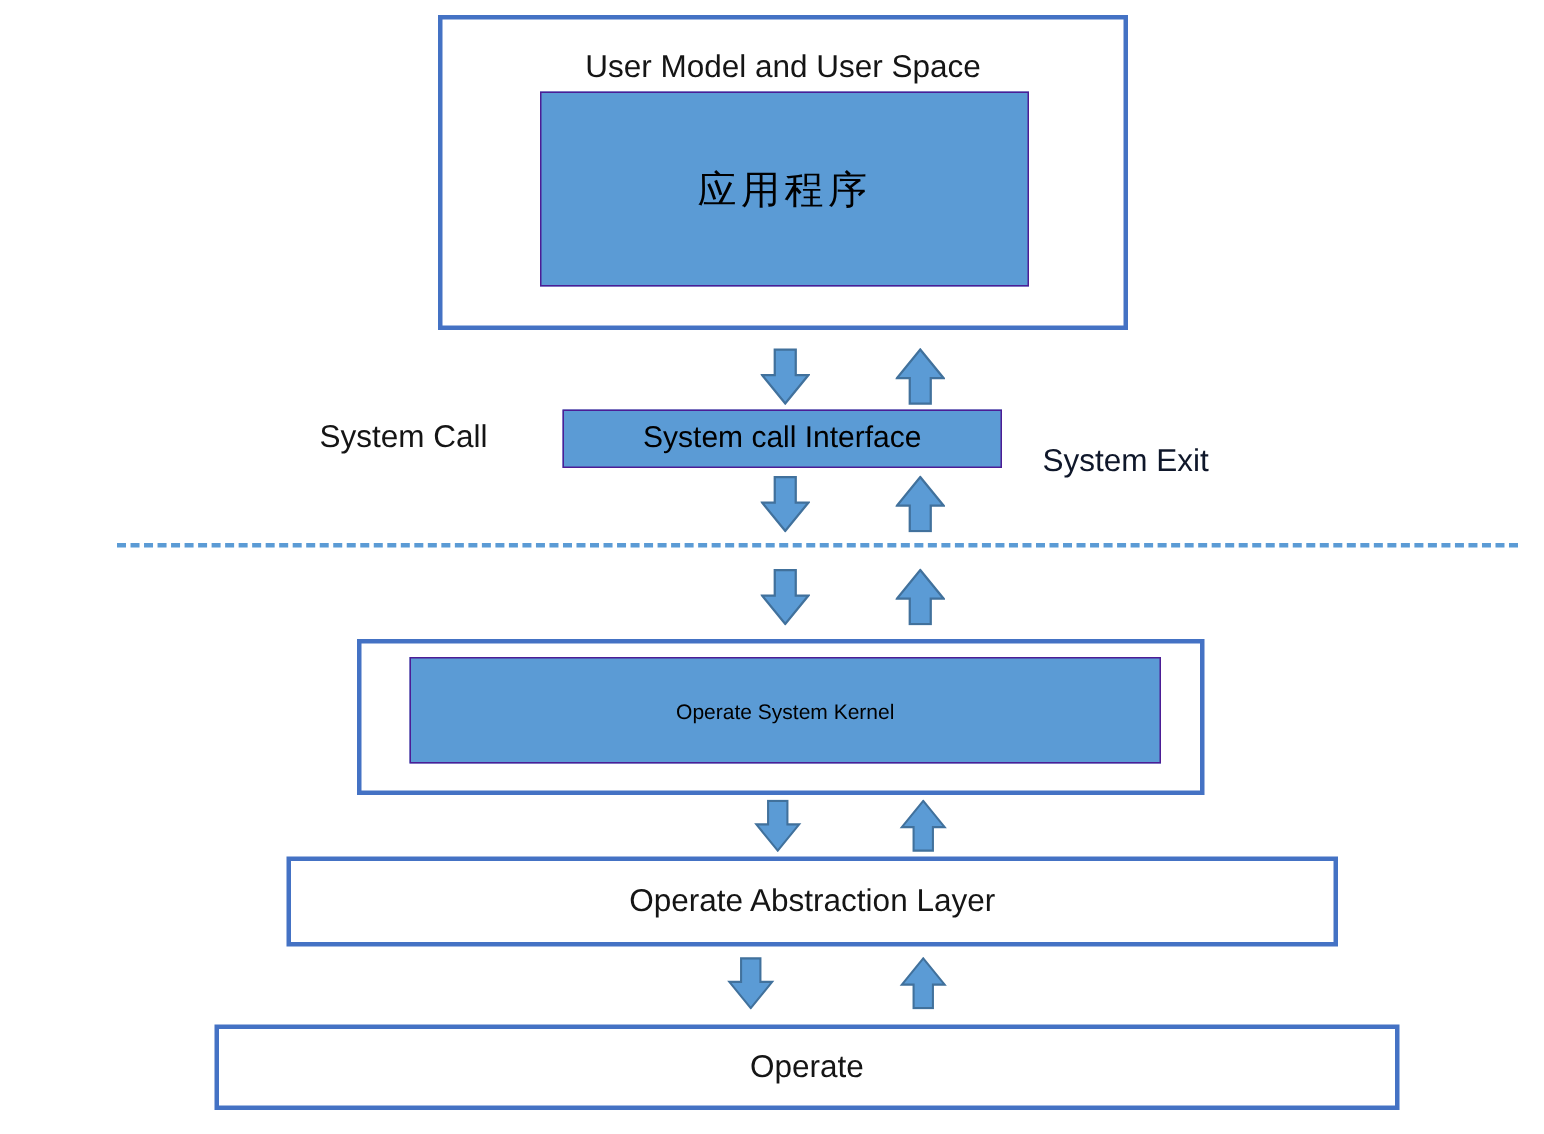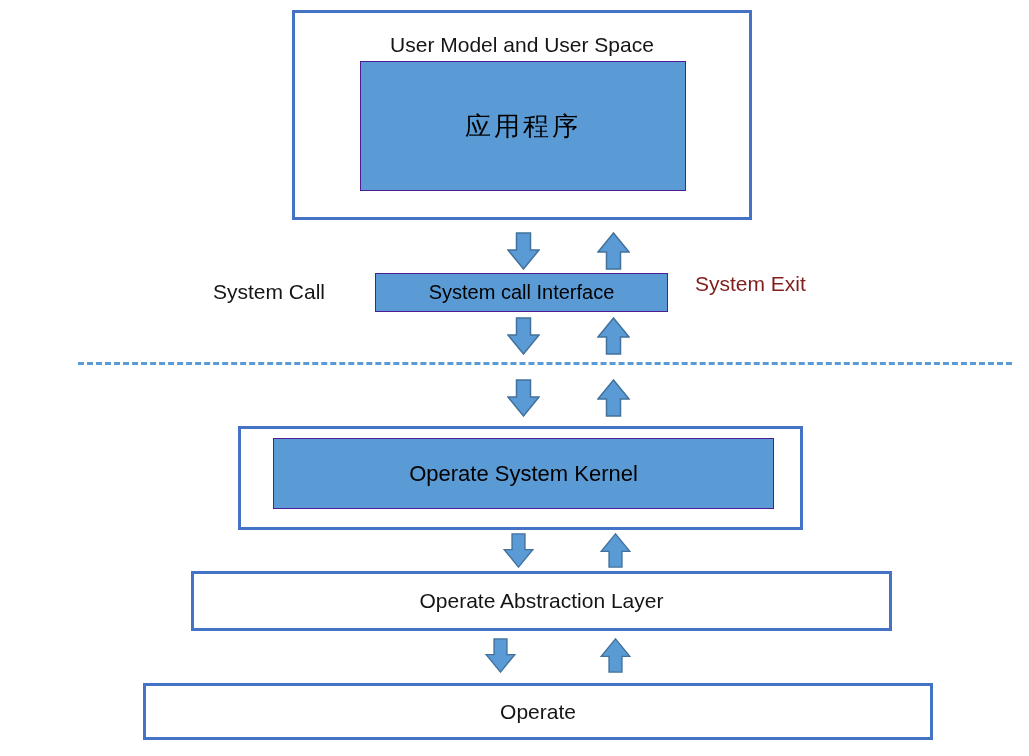--- a/index.html
+++ b/index.html
@@ -29,29 +29,29 @@
   }
   .top-box { left: 292px; top: 10px; width: 454px; height: 204px; }
   .top-box .box-title {
     position: absolute; left: 0; right: 0; top: 20px;
     text-align: center; font-size: 21px; color: #151515;
   }
   .app-box { left: 65px; top: 48px; width: 324px; height: 128px; font-size: 26px; letter-spacing: 3px; }
 
   .sci-label-left  { position: absolute; left: 213px; top: 280px; font-size: 21px; color: #151515; }
   .sci-box { left: 375px; top: 273px; width: 291px; height: 37px; font-size: 20px; }
-  .sci-label-right { position: absolute; left: 695px; top: 272px; font-size: 21px; color: #7f1d1d; }
+  .sci-label-right { position: absolute; left: 695px; top: 296px; font-size: 21px; color: #0f172a; }
 
   .divider {
     position: absolute; left: 78px; top: 362px; width: 934px; height: 0;
     border-top: 3px dashed #5B9BD5;
   }
 
   .kernel-box { left: 238px; top: 426px; width: 559px; height: 98px; }
-  .kernel-inner { left: 32px; top: 9px; width: 499px; height: 69px; font-size: 22px; }
+  .kernel-inner { left: 32px; top: 9px; width: 499px; height: 69px; font-size: 14px; }
 
   .hal-box {
     left: 191px; top: 571px; width: 695px; height: 54px;
     display: flex; align-items: center; justify-content: center;
     font-size: 21px; color: #151515;
   }
   .hw-box {
     left: 143px; top: 683px; width: 784px; height: 51px;
     display: flex; align-items: center; justify-content: center;
     font-size: 21px; color: #151515;

